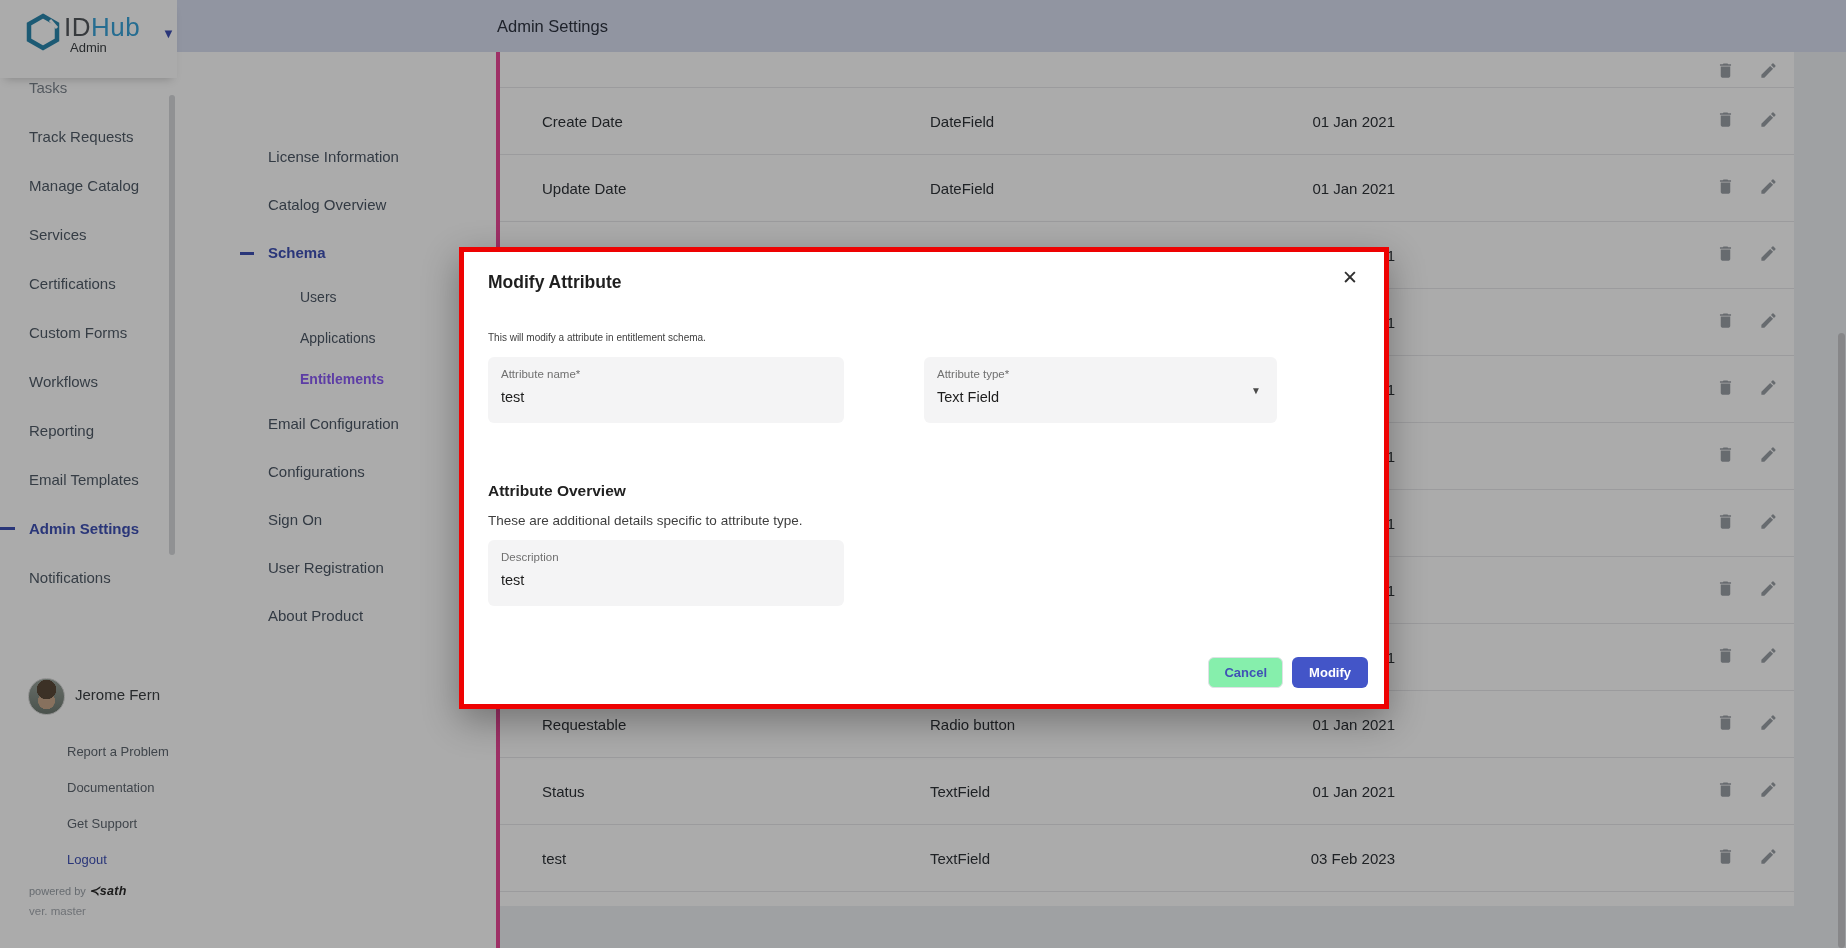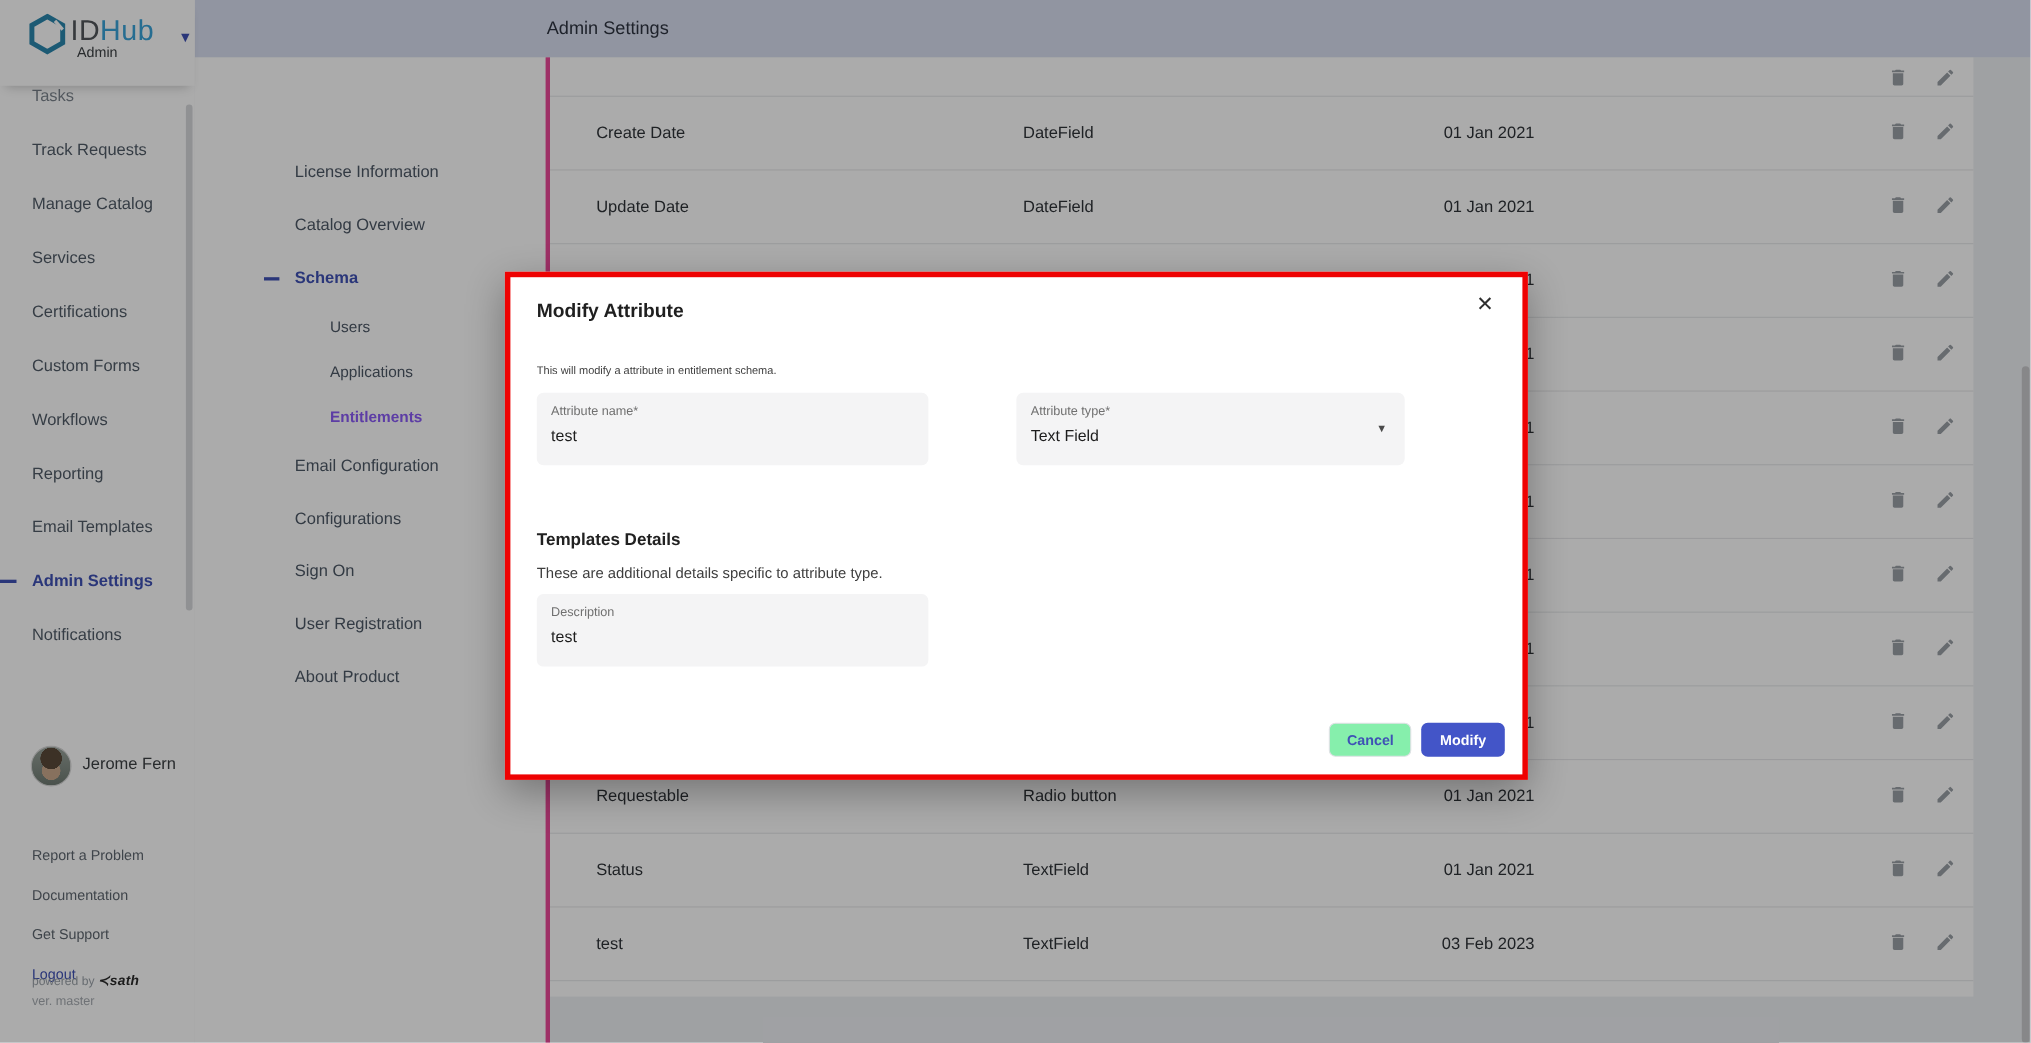--- a/index.html
+++ b/index.html
@@ -33,21 +33,21 @@
 
   
   .user-row { position:absolute; left:0; top:676px; width:177px; height:42px; }
   .avatar { position:absolute; left:28px; top:2px; width:37px; height:37px; border-radius:50%;
             background:
               radial-gradient(circle at 50% 30%, #5a4a3a 0 32%, transparent 33%),
               radial-gradient(circle at 50% 62%, #c9a98c 0 30%, transparent 31%),
               linear-gradient(#9aa49c, #6f7a72);
             border:1px solid #d7d7d7; }
   .user-name { position:absolute; left:75px; top:10px; font-size:15px; color:#3c4043; }
-  .side-links { position:absolute; left:0; top:760px; width:177px; }
+  .side-links { position:absolute; left:0; top:734px; width:177px;padding-left:38px; }
   .side-link { height:36px; line-height:36px; padding-left:29px; font-size:13px; color:#5f6770; cursor:pointer; }
   .side-link.accent { color:#3f51b5; }
   .powered-row { position:absolute; left:29px; top:883px; font-size:11px; color:#9aa1a8; }
   .vendor-mark { font-size:12.5px; color:#2b2b2b; font-weight:700; font-style:italic; letter-spacing:.3px; }
   .version-row { position:absolute; left:29px; top:905px; font-size:11.5px; color:#a6abb1; }
 
   
   .subnav-panel { position:absolute; left:177px; top:52px; width:323px; height:896px; background:#fff;
                   border-right:4px solid #ec4899; }
   .subnav { position:absolute; left:0; top:81px; width:323px; }
@@ -384,21 +384,21 @@
       <div class="field name-field">
         <span class="flabel">Attribute name*</span>
         <span class="fvalue">test</span>
       </div>
       <div class="field type-field">
         <span class="flabel">Attribute type*</span>
         <span class="fvalue">Text Field</span>
         <span class="caret">▼</span>
       </div>
 
-      <div class="details-heading">Templates Details</div>
+      <div class="details-heading">Attribute Overview</div>
       <div class="details-text">These are additional details specific to attribute type.</div>
 
       <div class="field desc-field">
         <span class="flabel">Description</span>
         <span class="fvalue">test</span>
       </div>
 
       <div class="modal-actions">
         <button class="btn cancel">Cancel</button>
         <button class="btn modify">Modify</button>

